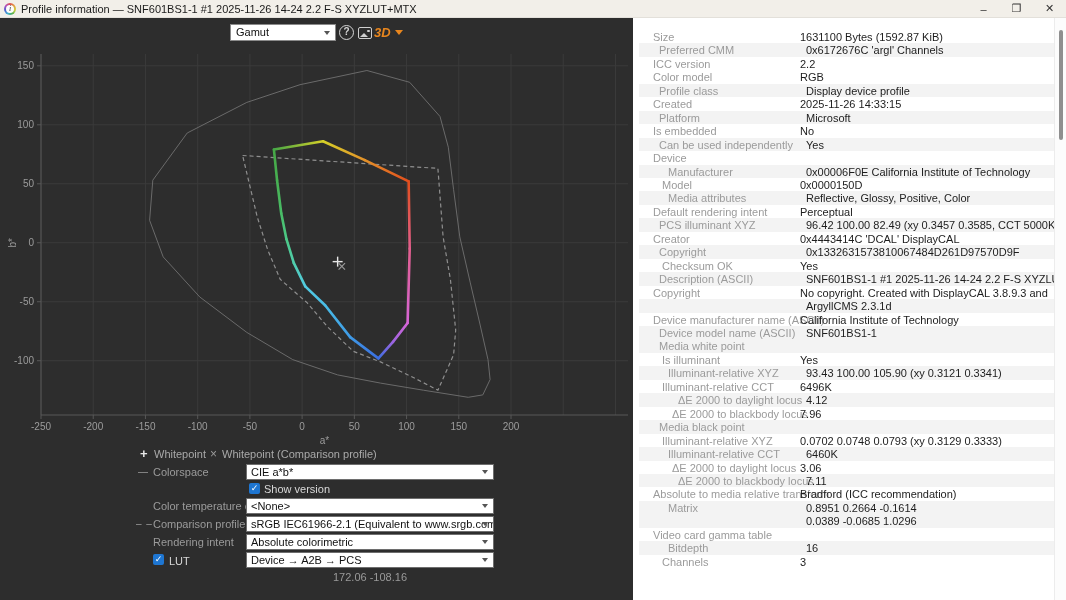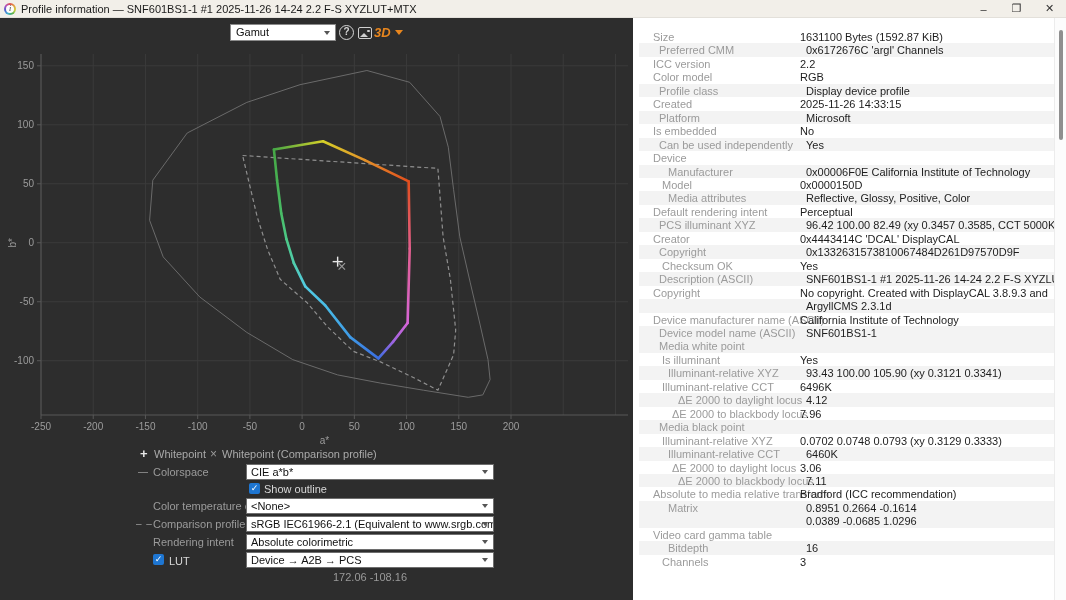--- a/index.html
+++ b/index.html
@@ -245,21 +245,21 @@
   <div style="position:absolute; top:446px; left:0; width:633px; height:18px;">
     <span class="ctl-icon">—</span>
     <span class="ctl-label">Colorspace</span>
     <div class="sel">
       <span>CIE a*b*</span><span class="chev"></span>
     </div>
   </div>
 
   <div style="position:absolute; top:465px; left:0; width:633px; height:14px;">
     <span class="checkbox" style="left:249px;">✓</span>
-    <span class="cb-label" style="left:264px;">Show outline</span>
+    <span class="cb-label" style="left:264px;">Show version</span>
   </div>
 
   <div style="position:absolute; top:480px; left:0; width:633px; height:18px;">
     <span class="ctl-label">Color temperature curve</span>
     <div class="sel">
       <span>&lt;None&gt;</span><span class="chev"></span>
     </div>
   </div>
 
   <div style="position:absolute; top:498px; left:0; width:633px; height:18px;">

